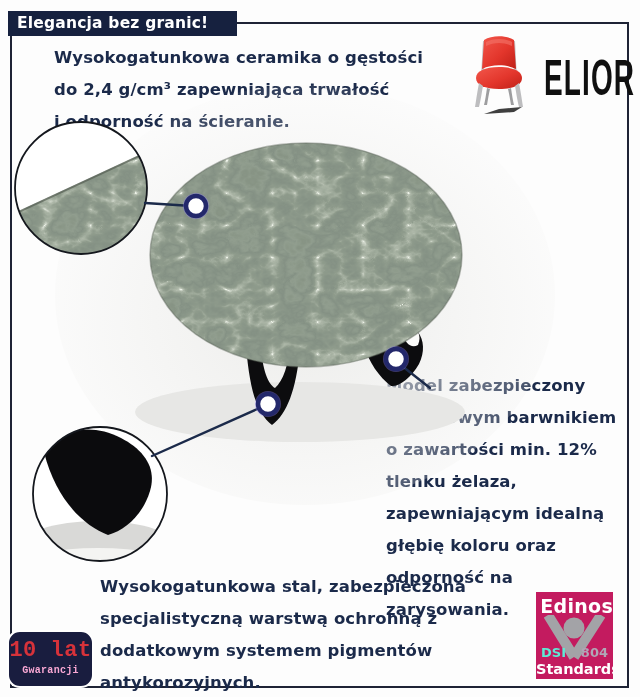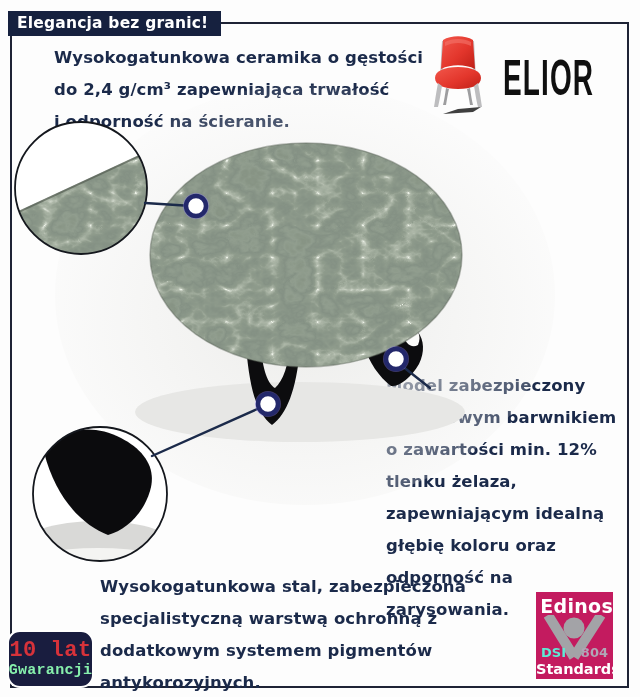--- a/index.html
+++ b/index.html
@@ -7,44 +7,44 @@
     position:relative;width:640px;height:697px;background:#fdfdfd;overflow:hidden;
     font-family:"DejaVu Sans","Liberation Sans",sans-serif;
   }
   .frame{
     position:absolute;left:10px;top:22px;width:619px;height:666px;
     border:2px solid #1e2335;box-sizing:border-box;pointer-events:none;
   }
   .banner{
     position:absolute;left:8px;top:11px;height:25px;line-height:25px;
     background:#16213f;color:#ffffff;font-weight:bold;font-size:15.5px;
-    padding:0 13px 0 9px;letter-spacing:.2px;white-space:nowrap;
+    padding:0 29px 0 9px;letter-spacing:.2px;white-space:nowrap;
   }
   .feature{
     position:absolute;color:#1b2a4a;font-weight:bold;font-size:16.5px;
     line-height:32px;white-space:pre-line;letter-spacing:.1px;
   }
   .feature-ceramic{left:54px;top:42px;width:380px;}
   .feature-pigment{left:386px;top:370px;width:240px;}
   .feature-steel{left:100px;top:571px;width:430px;}
-  .brand{position:absolute;left:429px;top:33px;width:170px;height:84px;}
+  .brand{position:absolute;left:470px;top:33px;width:170px;height:84px;}
   .brand-chair{position:absolute;left:0;top:0;}
   .brand-name{
     position:absolute;left:74px;top:16px;font-family:"Liberation Sans",sans-serif;
     font-weight:bold;font-size:50px;color:#101010;letter-spacing:2px;
     transform:scaleX(0.56);transform-origin:left top;white-space:nowrap;
   }
   .scene{position:absolute;left:0;top:0;width:640px;height:697px;}
   .warranty-badge{
     position:absolute;left:7px;top:630px;width:87px;height:58px;background:#191d3f;
     border:2px solid #ffffff;border-radius:13px;box-sizing:border-box;
     display:flex;flex-direction:column;align-items:center;justify-content:center;font-family:Liberation Mono, monospace;
   }
   .warranty-duration{color:#d6323a;font-weight:bold;font-size:22px;line-height:24px;letter-spacing:.5px;}
-  .warranty-label{color:#86efac;font-weight:bold;font-size:15px;line-height:16px;letter-spacing:.3px;}
+  .warranty-label{color:#f9a8d4;font-weight:bold;font-size:10px;line-height:16px;letter-spacing:.3px;}
   .edinos{
     position:absolute;left:536px;top:592px;width:77px;height:87px;background:#c31b5f;
     color:#ffffff;overflow:hidden;
   }
   .edinos-title{position:absolute;left:0;right:0;top:3px;text-align:right;font-weight:bold;font-size:19px;letter-spacing:.3px;}
   .edinos-v{position:absolute;left:8px;top:23px;}
   .edinos-left{position:absolute;left:5px;bottom:19px;font-weight:bold;font-size:13px;color:#5eead4;}
   .edinos-right{position:absolute;right:5px;bottom:19px;font-weight:bold;font-size:13px;color:#b0a7b6;margin-left:13px;}
   .edinos-label{position:absolute;left:0;right:0;bottom:2px;text-align:center;font-weight:bold;font-size:14.5px;color:#ffffff;}
 </style>

